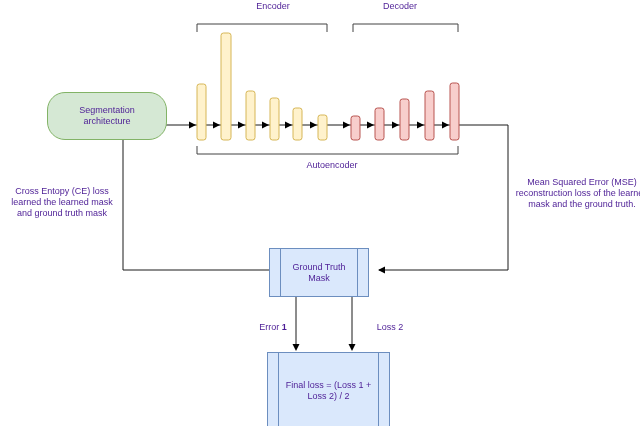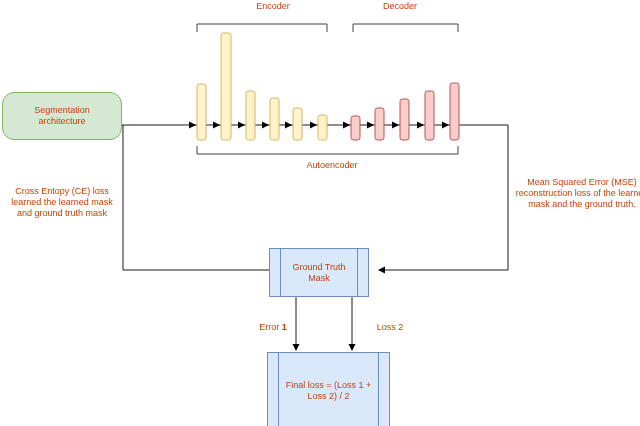--- a/index.html
+++ b/index.html
@@ -1,24 +1,24 @@
 <!DOCTYPE html>
 <html><head>
 <meta charset="utf-8">
 <style>
   html,body{margin:0;padding:0;background:#fff;}
   #canvas{
     position:relative;width:640px;height:426px;overflow:hidden;background:#ffffff;
-    font-family:"Liberation Sans","DejaVu Sans",sans-serif;color:#c2410c;
+    font-family:"Liberation Sans","DejaVu Sans",sans-serif;color:#4c1d95;
   }
   #diagram-svg{position:absolute;left:0;top:0;z-index:0;}
   .lbl{position:absolute;font-size:9px;line-height:11px;text-align:center;z-index:2;}
   .node{position:absolute;box-sizing:border-box;z-index:1;display:flex;align-items:center;justify-content:center;text-align:center;font-size:9px;line-height:11px;}
   .seg-box{
-    background:#d5e8d4;border:1px solid #82b366;border-radius:12px;
+    background:#d5e8d4;border:1px solid #82b366;border-radius:18px;margin-left:45px;
   }
   .proc-box{
     background:#dae8fc;border:1px solid #6c8ebf;
   }
   .stripe-l{position:absolute;left:0;top:0;bottom:0;width:10px;border-right:1px solid #6c8ebf;}
   .stripe-r{position:absolute;right:0;top:0;bottom:0;width:10px;border-left:1px solid #6c8ebf;}
   .proc-label{position:relative;width:76%;z-index:1;}
 </style>
 </head>
 <body>

